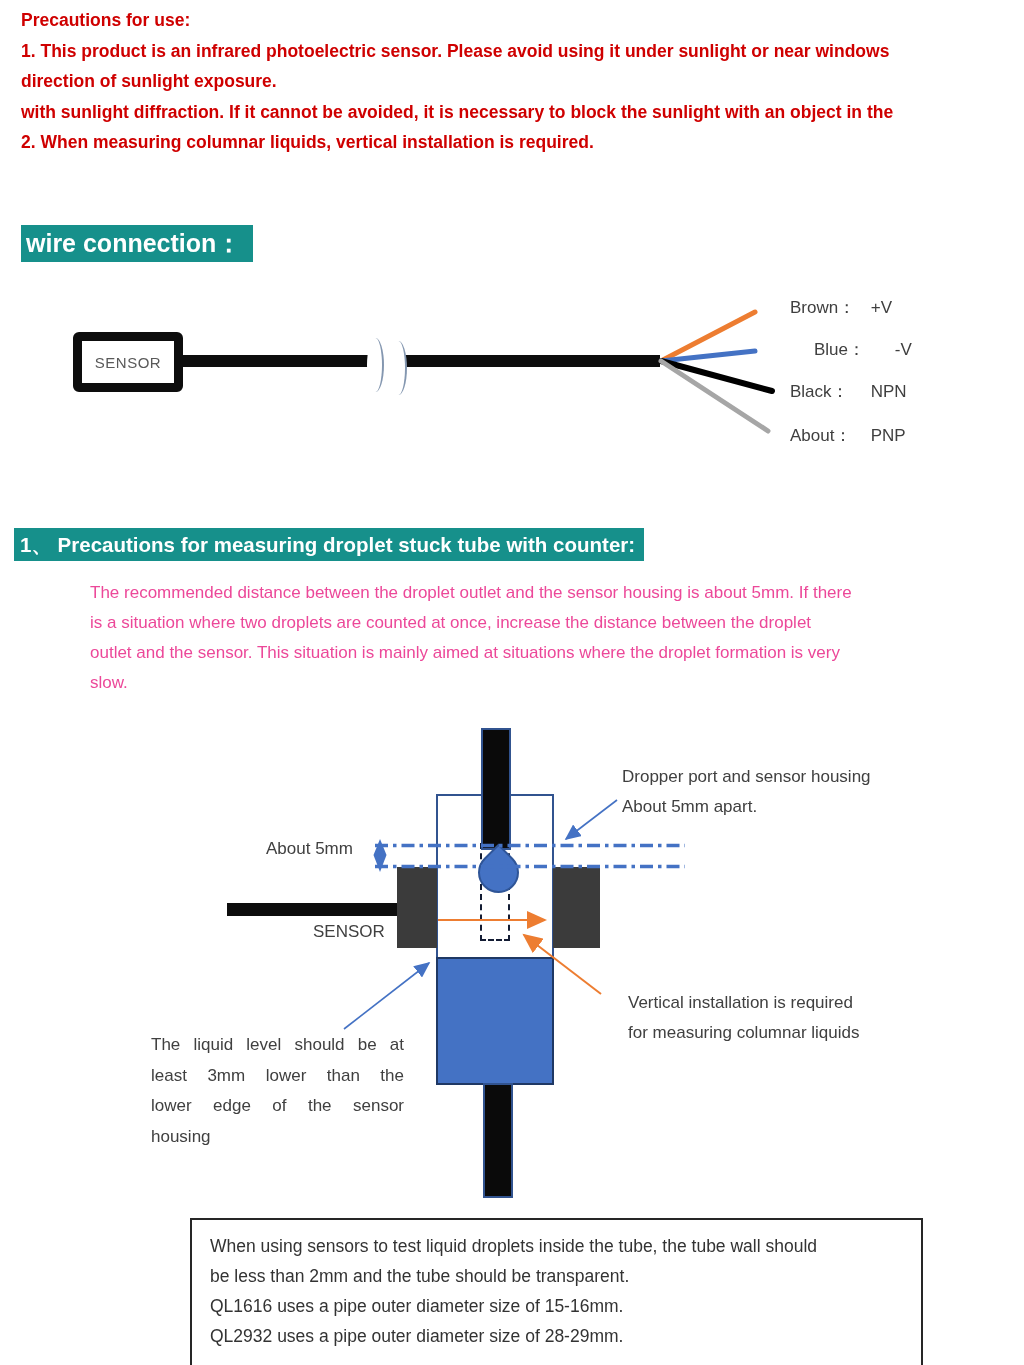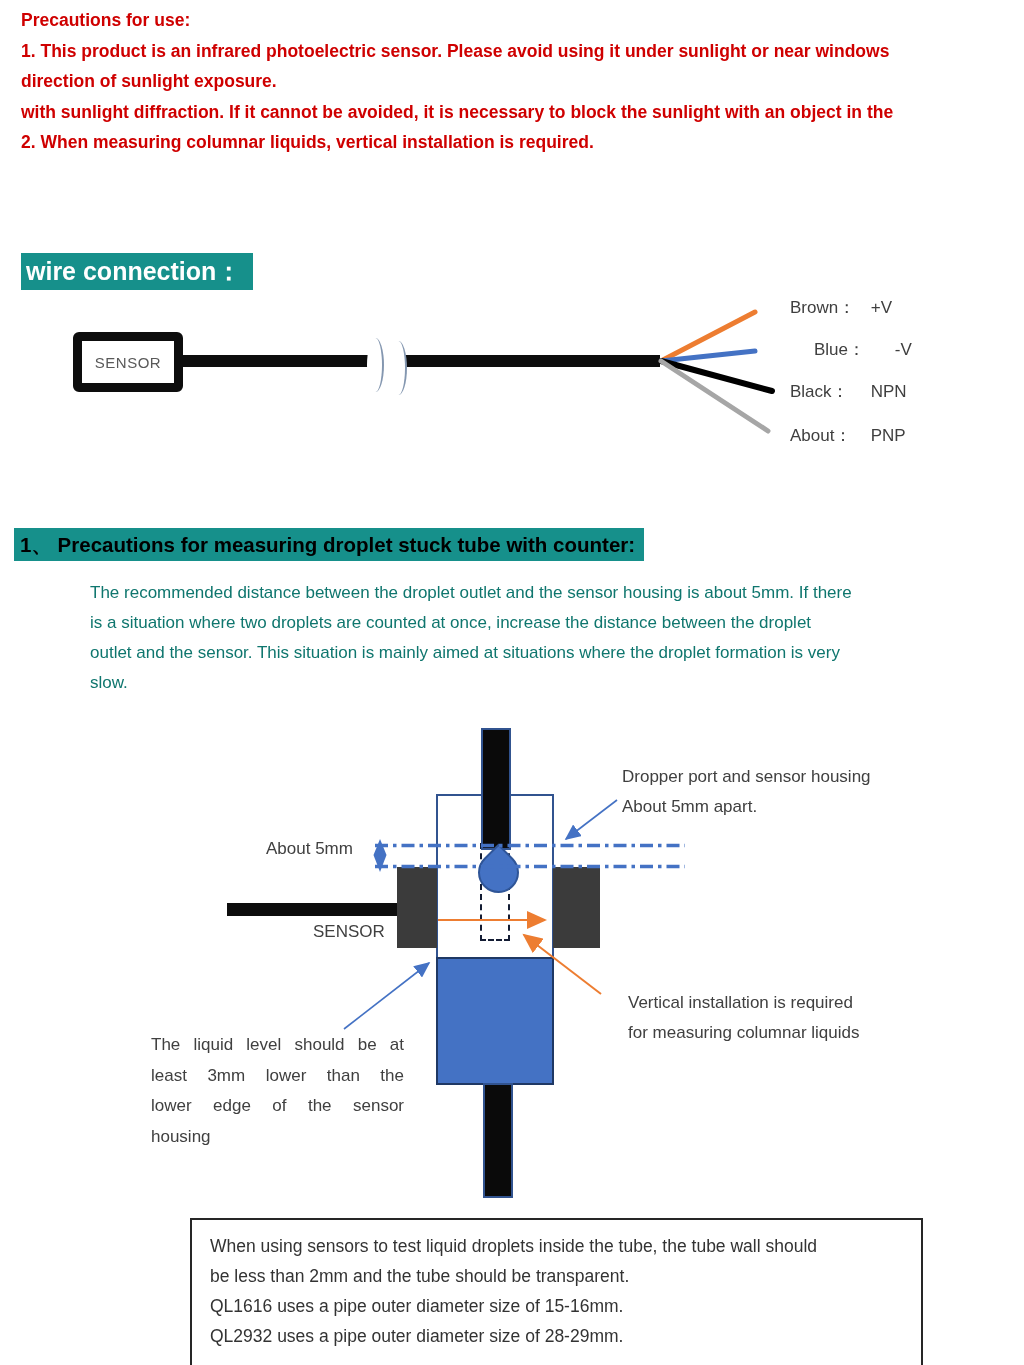--- a/index.html
+++ b/index.html
@@ -6,25 +6,25 @@
   #page{position:relative;width:944px;height:1365px;background:#ffffff;overflow:hidden;
         font-family:"Liberation Sans", sans-serif;}
   .abs{position:absolute;}
 
   
   .red-line{color:#CF0000;font-size:17.5px;font-weight:600;line-height:30.6px;white-space:nowrap;}
 
   
   .teal-h1{background:#16908B;color:#fff;font-weight:bold;font-size:25px;line-height:37px;
            height:37px;padding:0 12px 0 5px;display:inline-block;white-space:nowrap;}
-  .teal-h2{background:#16908B;color:#000000;font-weight:bold;font-size:20.5px;line-height:33px;
+  .teal-h2{background:#16908B;color:#ffffff;font-weight:bold;font-size:20.5px;line-height:33px;
            height:33px;padding:0 9px 0 6px;display:inline-block;white-space:nowrap;}
 
   
-  .para-line{font-size:17px;color:#0f766e;line-height:30px;white-space:nowrap;}
+  .para-line{font-size:17px;color:#ec4899;line-height:30px;white-space:nowrap;}
 
   
   .sensor-box{left:73px;top:332px;width:92px;height:42px;border:9px solid #0d0d0d;border-radius:6px;
               background:#fff;display:flex;align-items:center;justify-content:center;}
   .sensor-box span{font-size:15px;color:#595959;letter-spacing:0.5px;}
   .wire-seg{height:12px;background:#0d0d0d;}
   .break-arc{width:15px;height:54px;border-right:2.5px solid #8497B0;border-radius:50%;background:#fff;}
   .wire-label-row{left:790px;font-size:17px;color:#3f3f3f;white-space:nowrap;}
   .wire-label-row .wname{display:inline-block;width:76px;}
 
@@ -54,21 +54,21 @@
 <div id="page">
 
   <div class="abs" style="left:21px;top:5px;">
     <div class="red-line">Precautions for use:</div>
     <div class="red-line">1. This product is an infrared photoelectric sensor. Please avoid using it under sunlight or near windows</div>
     <div class="red-line">direction of sunlight exposure.</div>
     <div class="red-line">with sunlight diffraction. If it cannot be avoided, it is necessary to block the sunlight with an object in the</div>
     <div class="red-line">2. When measuring columnar liquids, vertical installation is required.</div>
   </div>
 
-  <div class="abs teal-h1" style="left:21px;top:225px;margin-top:28px;">wire connection：</div>
+  <div class="abs teal-h1" style="left:21px;top:225px;">wire connection：</div>
 
   <div class="abs sensor-box">
     <span>SENSOR</span>
   </div>
   <div class="abs wire-seg" style="left:180px;top:355px;width:192px;"></div>
   <div class="abs wire-seg" style="left:402px;top:355px;width:258px;"></div>
   <div class="abs break-arc" style="left:367px;top:338px;"></div>
   <div class="abs break-arc" style="left:390px;top:341px;"></div>
 
   <svg class="abs" style="left:650px;top:290px;" width="270" height="150" viewBox="0 0 270 150">

